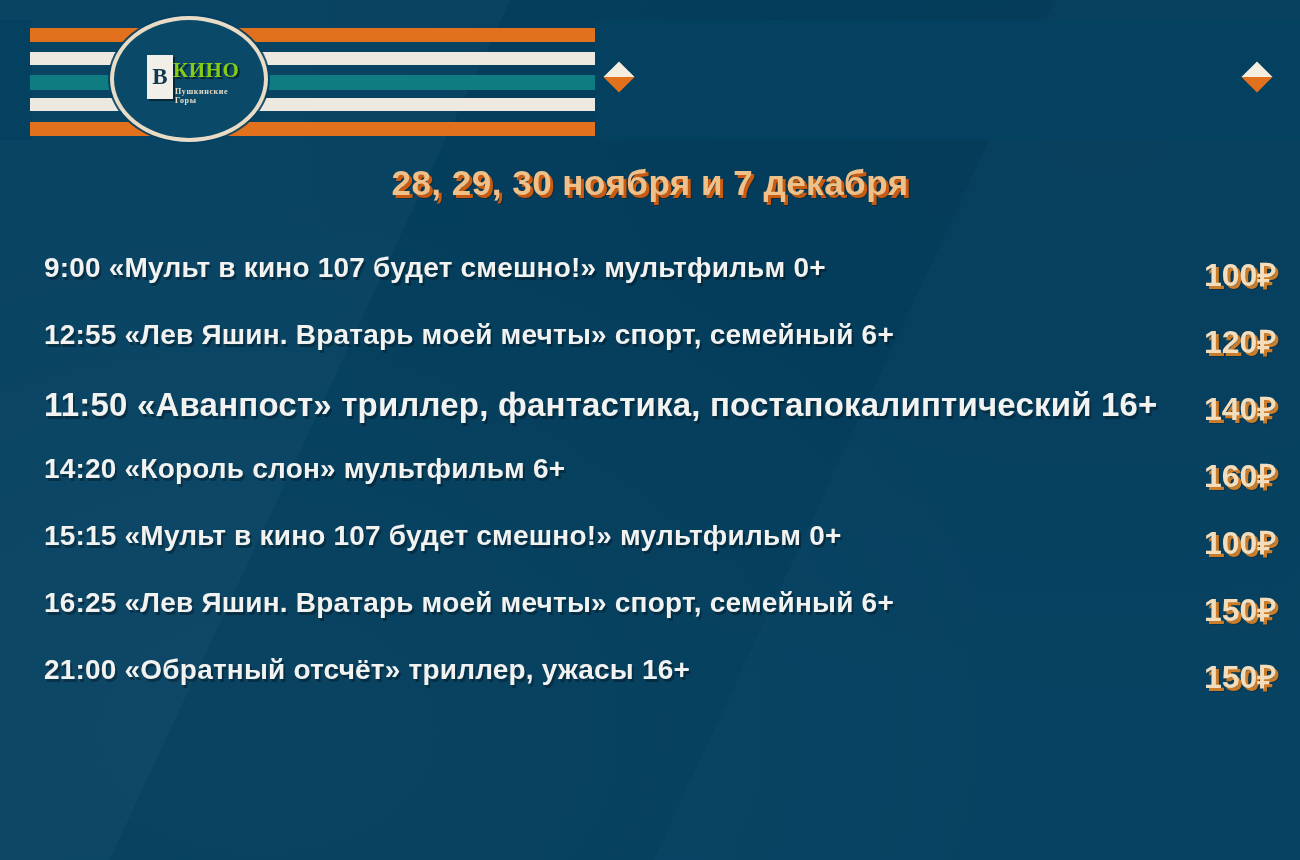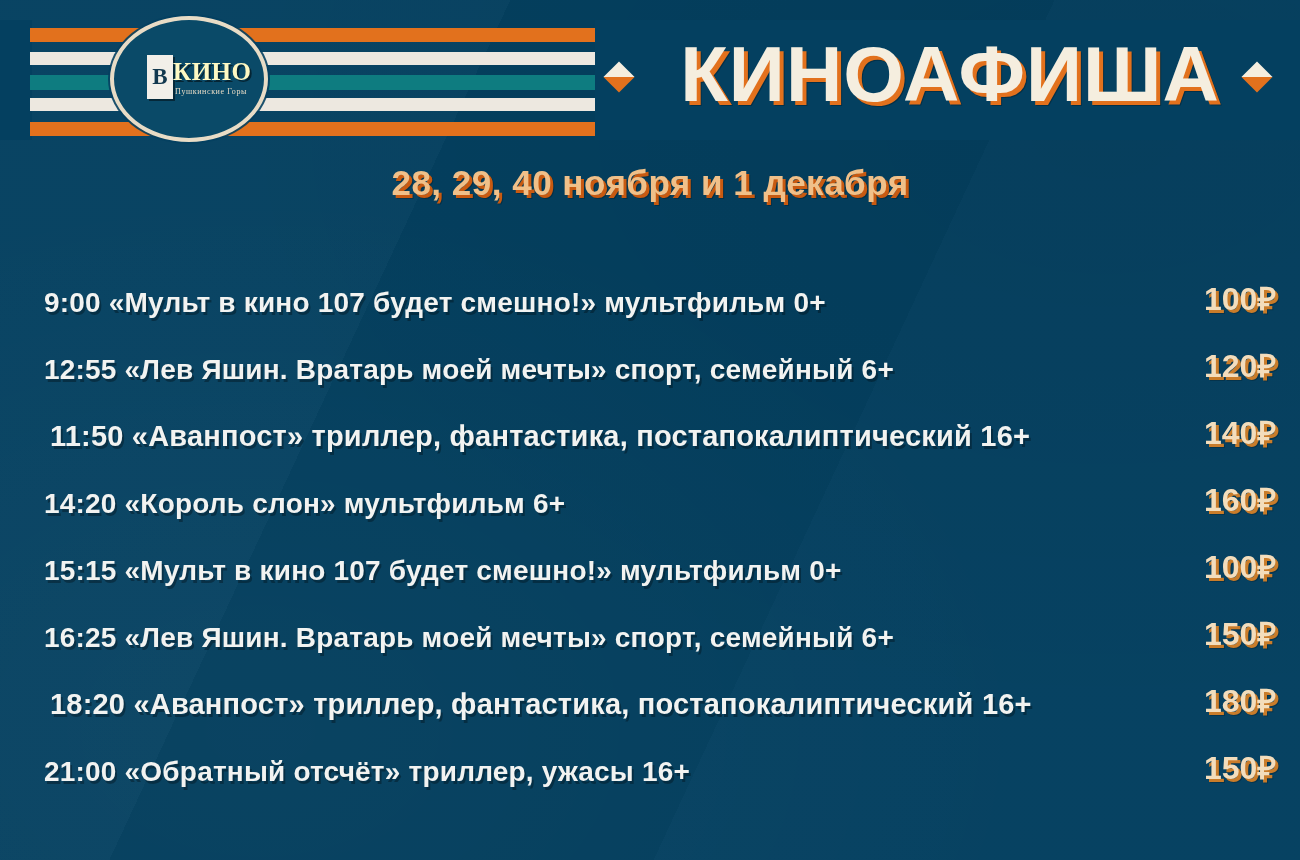--- a/index.html
+++ b/index.html
@@ -58,28 +58,28 @@
   .logo-v{
     position:absolute;left:18px;top:6px;width:26px;height:44px;
     background:#F2EFE9;
     display:flex;align-items:center;justify-content:center;
     font-weight:bold;font-size:23px;color:#12384f;
     font-family:"Liberation Serif", serif;
     box-shadow:2px 2px 0 rgba(0,0,0,.45);
   }
   .logo-kino{
     position:absolute;left:44px;top:9px;
-    font-size:25px;font-weight:bold;letter-spacing:.5px;
-    color:#fef9c3;
+    font-size:21px;font-weight:bold;letter-spacing:.5px;
+    color:#84cc16;
     text-shadow:2px 2px 0 rgba(0,0,0,.5);
     font-family:"Liberation Serif", serif;
   }
   .logo-sub{
     position:absolute;left:46px;top:38px;
-    font-size:8px;font-weight:normal;letter-spacing:.6px;
+    font-size:8px;font-weight:bold;letter-spacing:.6px;
     color:#E8DCC6;
     font-family:"Liberation Serif", serif;
   }
 
   
   .title{
     position:absolute;left:640px;top:24px;width:620px;height:100px;
     display:flex;align-items:center;justify-content:center;
     font-family:"Liberation Sans", sans-serif;
     font-size:78px;font-weight:bold;
@@ -108,42 +108,42 @@
     font-family:"Liberation Sans", sans-serif;
     white-space:nowrap;
   }
 
   
   .schedule{
     position:absolute;left:44px;top:252px;width:1232px;
   }
   .row{
     position:relative;height:67px;
-    display:flex;align-items:flex-end;
+    display:flex;align-items:flex-start;
   }
   .row-title{
     flex:0 1 auto;
     font-size:28px;font-weight:bold;letter-spacing:.2px;
     color:#F2F3F1;
     text-shadow:2px 3px 0 rgba(0,0,0,.30);
     white-space:nowrap;
     font-family:"Liberation Sans", sans-serif;
   }
   .row-spacer{flex:1 1 auto;min-width:6px;}
   .row-price{
     flex:0 0 auto;
     font-size:32px;font-weight:bold;
     color:#F3DDBC;
     text-shadow:3px 3px 0 #C97C2A, 4px 4px 0 rgba(0,0,0,.2);
     white-space:nowrap;
     font-family:"Liberation Sans", sans-serif;
   }
   
   .row.tight .row-spacer{min-width:2px;}
-  .row.tight .row-title{font-size:29px;margin-left:6px;}
+  .row.tight .row-title{font-size:33px;}
 </style>
 </head>
 <body>
 
 <div class="bg-texture"></div>
 
 <div class="header">
 
   <div class="stripes right">
     <div class="s1"></div>
@@ -166,26 +166,25 @@
 
   <div class="logo-oval">
     <div class="logo-inner">
       <div class="logo-v">В</div>
       <div class="logo-kino">КИНО</div>
       <div class="logo-sub">Пушкинские Горы</div>
     </div>
   </div>
 
   <div class="diamond d-left"></div>
-  <div class="title">КИНОАФИША</div>
   <div class="diamond d-right"></div>
 
 </div>
 
-<div class="date-line">28, 29, 40 ноября и 1 декабря</div>
+<div class="date-line">28, 29, 30 ноября и 7 декабря</div>
 
 <div class="schedule">
 
   <div class="row">
     <span class="row-title">9:00 «Мульт в кино 107 будет смешно!» мультфильм 0+</span>
     <span class="row-spacer"></span>
     <span class="row-price">100₽</span>
   </div>
 
   <div class="row">
@@ -211,25 +210,20 @@
     <span class="row-spacer"></span>
     <span class="row-price">100₽</span>
   </div>
 
   <div class="row">
     <span class="row-title">16:25 «Лев Яшин. Вратарь моей мечты» спорт, семейный 6+</span>
     <span class="row-spacer"></span>
     <span class="row-price">150₽</span>
   </div>
 
-  <div class="row tight">
-    <span class="row-title">18:20 «Аванпост» триллер, фантастика, постапокалиптический 16+</span>
-    <span class="row-spacer"></span>
-    <span class="row-price">180₽</span>
-  </div>
 
   <div class="row">
     <span class="row-title">21:00 «Обратный отсчёт» триллер, ужасы 16+</span>
     <span class="row-spacer"></span>
     <span class="row-price">150₽</span>
   </div>
 
 </div>
 
 </body></html>

